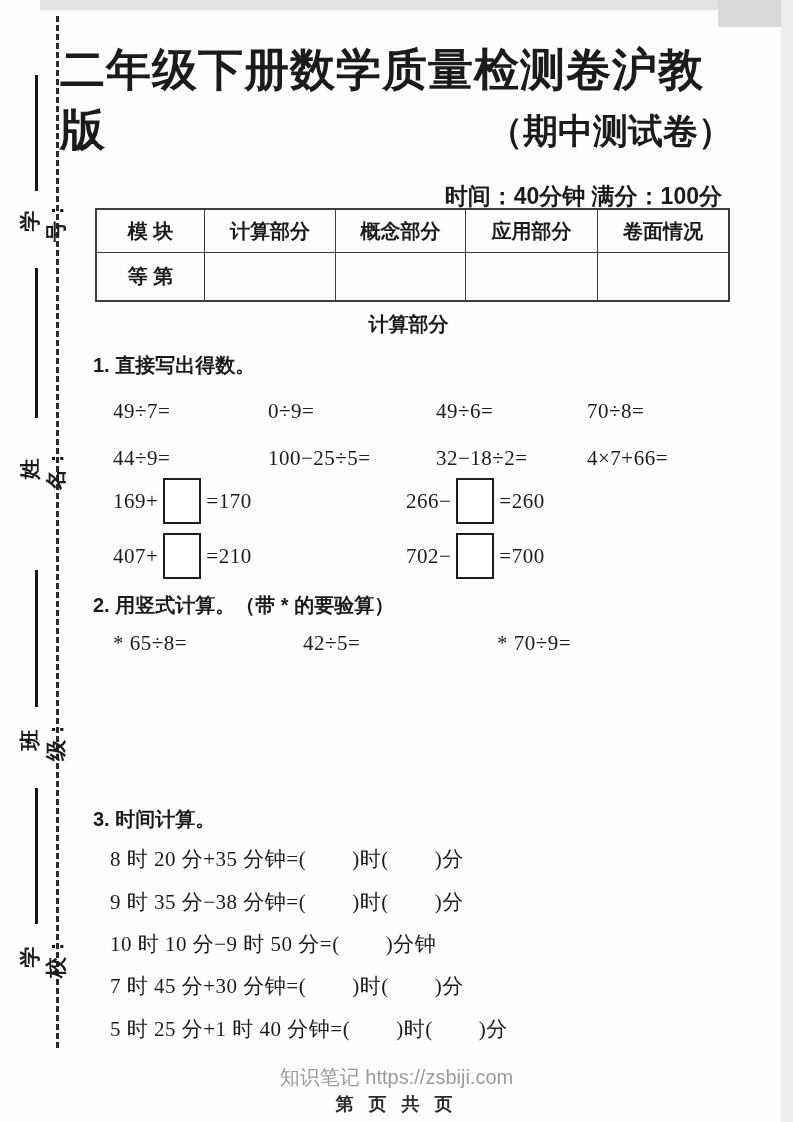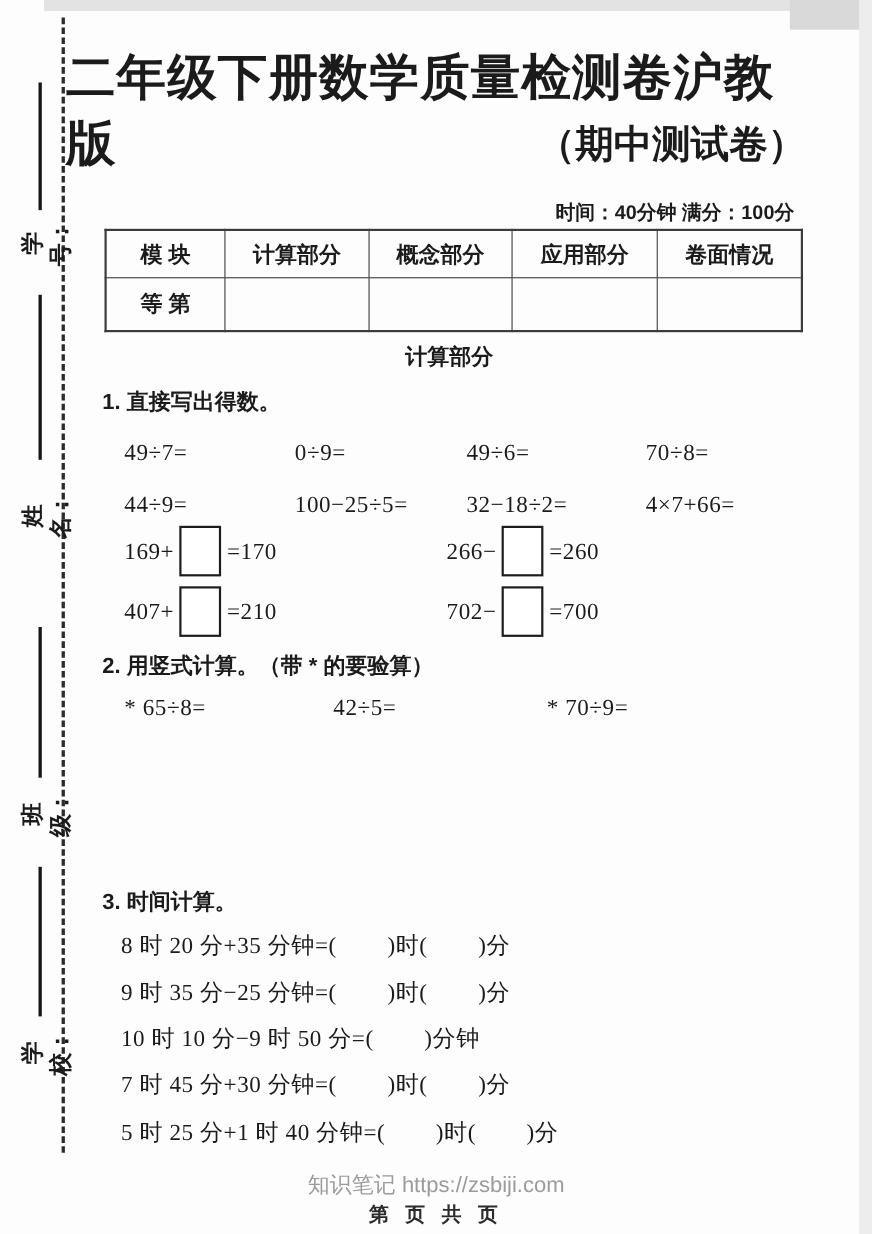--- a/index.html
+++ b/index.html
@@ -14,36 +14,36 @@
   .blank{position:absolute;left:35px;width:3px;background:#161616;}
   #bl1{top:75px;height:116px}#bl2{top:268px;height:150px}#bl3{top:570px;height:137px}#bl4{top:788px;height:136px}
   .mlabel{position:absolute;left:0;width:60px;height:26px;line-height:26px;text-align:center;
           font-size:21px;font-weight:600;transform:rotate(-90deg);}
   #mf1{top:208px}#mf2{top:456px}#mf3{top:727px}#mf4{top:944px}
   
   .title{position:absolute;left:60px;right:60px;top:40px;
          font-size:45px;font-weight:700;letter-spacing:1px;}
   .subtitle{position:absolute;left:60px;right:60px;top:108px;text-align:right;
             font-size:35px;font-weight:700;}
-  .info{position:absolute;right:71px;top:181px;font-size:18px;font-weight:600;}
+  .info{position:absolute;right:71px;top:181px;font-size:23px;font-weight:600;}
   
   table.score{position:absolute;left:95px;top:208px;width:627px;border-collapse:collapse;table-layout:fixed;}
   table.score td{border:1px solid #3c3c3c;text-align:center;font-size:20px;font-weight:700;padding:0;}
   table.score{border:2px solid #3c3c3c;}
   table.score tr:nth-child(1) td{height:42px;}
   table.score tr:nth-child(2) td{height:47px;}
   .c0{width:107px}.c1{width:130px}.c2{width:129px}.c3{width:131px}.c4{width:130px}
   
   .sec-title{position:absolute;left:95px;width:627px;top:311px;text-align:center;font-size:20px;font-weight:700;}
   .qhead{position:absolute;left:93px;font-size:20px;font-weight:700;}
   #q1h{top:352px}#q2h{top:592px}#q3h{top:806px}
   .eq{position:absolute;font-family:"Liberation Serif","DejaVu Serif",serif;font-size:21px;
       letter-spacing:0.5px;white-space:pre;}
   .r1{top:399px}.r2{top:446px}
-  .x1{left:113px}.x2{left:268px}.x3{left:424px}.x4{left:587px}
+  .x1{left:113px}.x2{left:268px}.x3{left:436px}.x4{left:587px}
   .boxeq{position:absolute;display:flex;align-items:center;font-family:"Liberation Serif","DejaVu Serif",serif;
          font-size:21px;letter-spacing:0.5px;}
   .bra{top:478px}.brb{top:533px}
   .bxl{left:113px}.bxr{left:406px}
   .fillbox{display:inline-block;width:34px;height:42px;border:2px solid #1d1d1d;margin:0 5px;background:#fff;}
   .q2i{top:631px}
   .q2a{left:113px}.q2b{left:303px}.q2c{left:497px}
   .tline{left:110px;}
   #t1{top:845px}#t2{top:888px}#t3{top:930px}#t4{top:972px}#t5{top:1015px}
   
@@ -130,21 +130,21 @@
     <span>=700</span>
   </div>
 
   <div class="qhead" id="q2h">2. 用竖式计算。（带 * 的要验算）</div>
   <span class="eq q2i q2a">* 65÷8=</span>
   <span class="eq q2i q2b">42÷5=</span>
   <span class="eq q2i q2c">* 70÷9=</span>
 
   <div class="qhead" id="q3h">3. 时间计算。</div>
   <span class="eq tline" id="t1">8 时 20 分+35 分钟=(        )时(        )分</span>
-  <span class="eq tline" id="t2">9 时 35 分−25 分钟=(        )时(        )分</span>
+  <span class="eq tline" id="t2">9 时 35 分−38 分钟=(        )时(        )分</span>
   <span class="eq tline" id="t3">10 时 10 分−9 时 50 分=(        )分钟</span>
   <span class="eq tline" id="t4">7 时 45 分+30 分钟=(        )时(        )分</span>
   <span class="eq tline" id="t5">5 时 25 分+1 时 40 分钟=(        )时(        )分</span>
 
   <div class="watermark">知识笔记 https://zsbiji.com</div>
   <div class="pagelabel">第 页 共 页</div>
 
 </div>
 
 </body></html>

